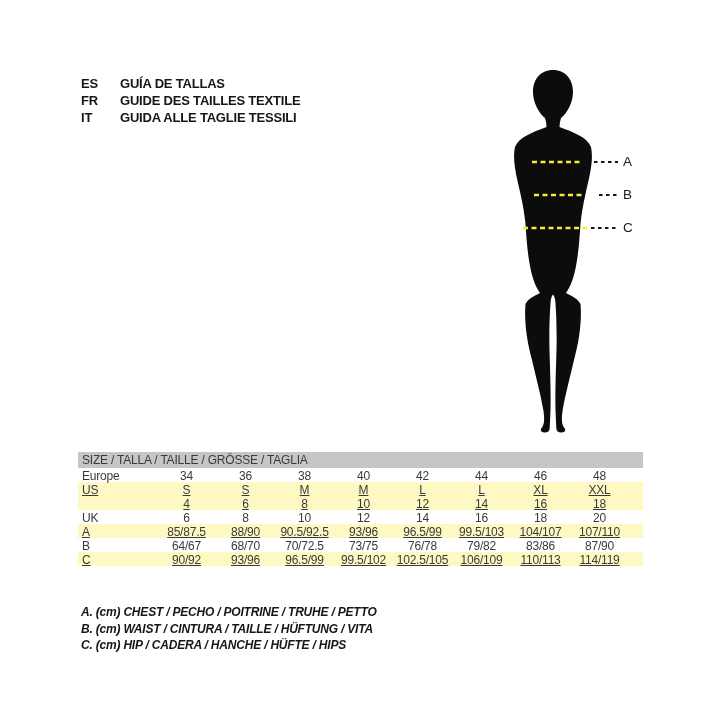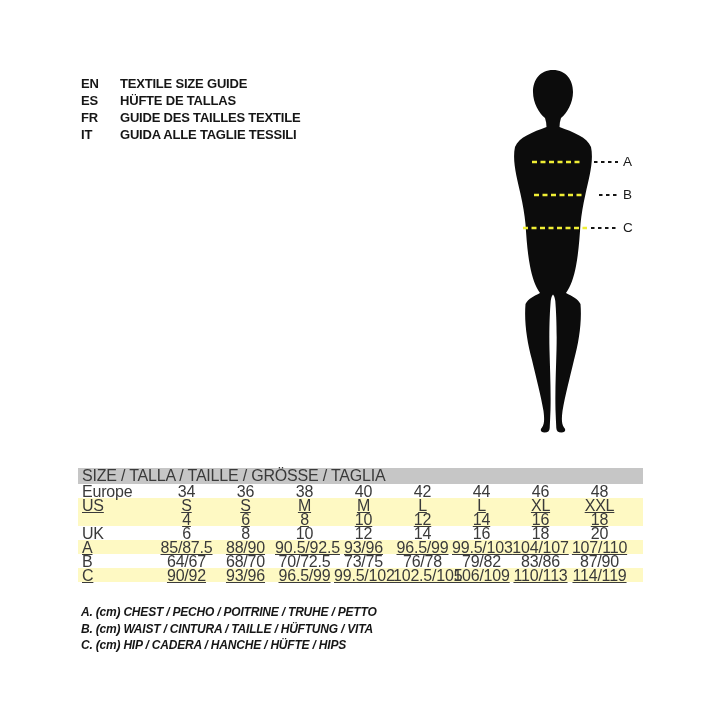--- a/index.html
+++ b/index.html
@@ -30,21 +30,21 @@
 
   
   .gender-label {
     position:absolute; left:81px; top:431px; font-size:12.5px; font-weight:700;
     color:#161616; letter-spacing:-0.2px; white-space:nowrap;
   }
 
   
   .size-table {
     position:absolute; left:78px; top:452px; width:565px;
-    font-size:16px; color:#3a3a3a; letter-spacing:-0.2px;margin-top:16px;
+    font-size:12px; color:#3a3a3a; letter-spacing:-0.2px;
   }
   .thead {
     height:16px; line-height:16px; background:#c6c6c6; color:#3a3a3a;
     padding-left:4px; box-sizing:border-box;
   }
   .trow {
     display:grid; grid-template-columns:79px repeat(8, 59px);
     height:14px; line-height:16px;
   }
   .trow.shaded { background:#fef9c3;text-decoration:underline; }
@@ -58,26 +58,22 @@
     letter-spacing:-0.2px; white-space:nowrap;
   }
 </style>
 </head>
 <body>
 
 <div class="canvas">
 
   <div class="lang-block">
     <div class="lang-row">
-      <span class="lang-code">EN</span>
-      <span class="lang-title">TEXTILE SIZE GUIDE</span>
-    </div>
-    <div class="lang-row">
       <span class="lang-code">ES</span>
-      <span class="lang-title">HÜFTE DE TALLAS</span>
+      <span class="lang-title">GUÍA DE TALLAS</span>
     </div>
     <div class="lang-row">
       <span class="lang-code">FR</span>
       <span class="lang-title">GUIDE DES TAILLES TEXTILE</span>
     </div>
     <div class="lang-row">
       <span class="lang-code">IT</span>
       <span class="lang-title">GUIDA ALLE TAGLIE TESSILI</span>
     </div>
   </div>

